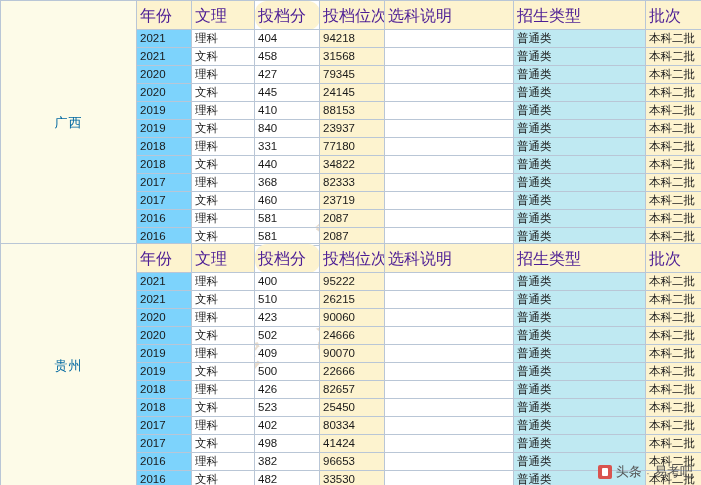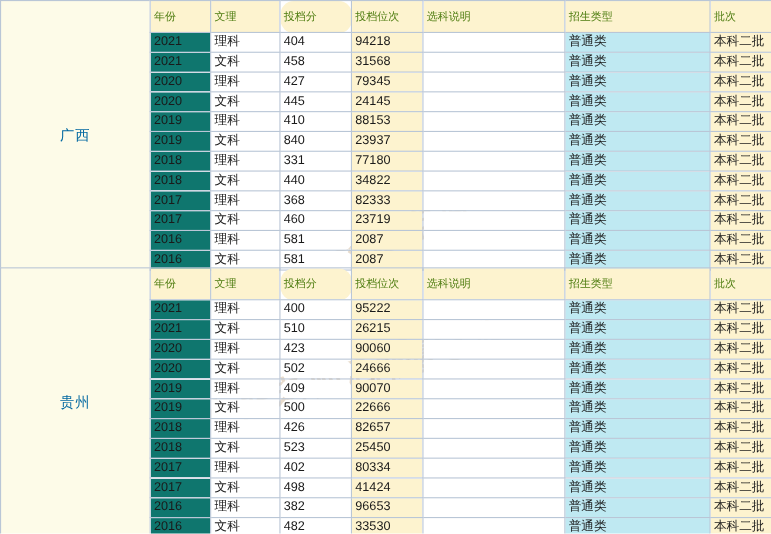--- a/index.html
+++ b/index.html
@@ -57,24 +57,24 @@
     font-size: 11.5px;
     line-height: 15px;
     color: #1a1a1a;
     overflow: hidden;
     white-space: nowrap;
   }
   tr.header td {
     background: #fdf3cf;
     height: 28px;
     vertical-align: middle;
-    font-size: 10px;
-    color: #4d7c0f;
-  }
-  td.c-year { background: #0f766e; width: 48px; }
+    font-size: 16px;
+    color: #4c1d95;
+  }
+  td.c-year { background: #7dd3fc; width: 48px; }
   td.c-stream { background: #ffffff; width: 56px; }
   td.c-score { background: #ffffff; width: 58px; border-radius: 12px; }
   td.c-rank { background: #fdf3cf; width: 58px; margin-left: 36px; }
   td.c-subject { background: #ffffff; width: 122px; }
   td.c-type { background: #bfe9f2; width: 125px; }
   td.c-batch { background: #fdf3cf; width: 99px; }
 
   tr.header td.c-year,
   tr.header td.c-rank,
   tr.header td.c-batch,
@@ -381,14 +381,20 @@
             <td class="c-score">482</td>
             <td class="c-rank">33530</td>
             <td class="c-subject"></td>
             <td class="c-type">普通类</td>
             <td class="c-batch">本科二批</td>
           </tr>
         </tbody>
     </table>
   </div>
 
+  <div class="footer-brand">
+    <span class="logo-dot"></span>
+    <span>头条</span>
+    <span class="footer-sep">·</span>
+    <span>易考吧</span>
+  </div>
 
 </div>
 
 </body></html>

